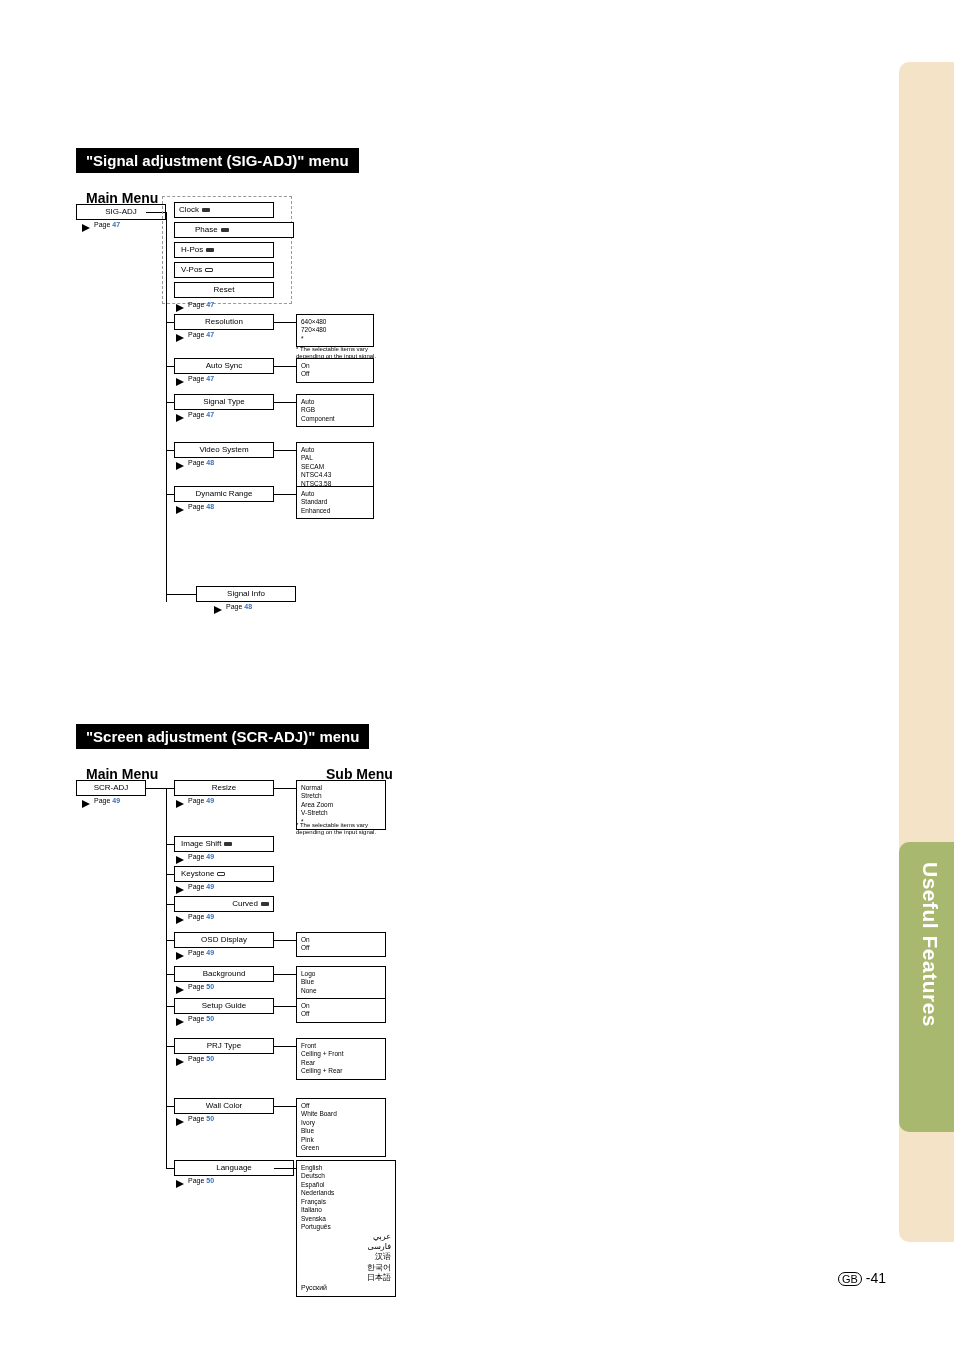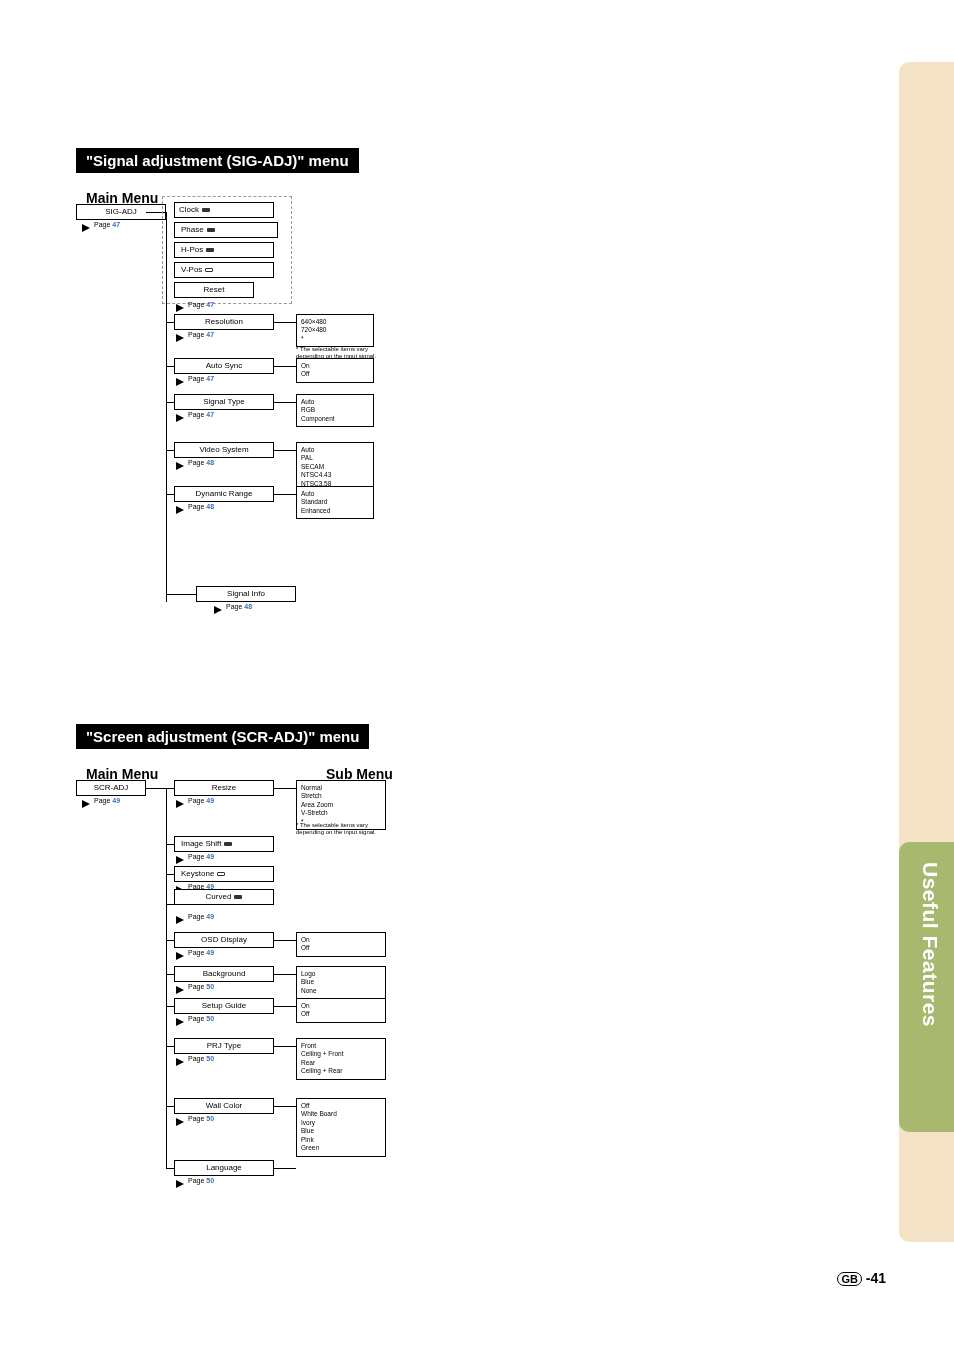--- a/index.html
+++ b/index.html
@@ -1,21 +1,21 @@
 <!DOCTYPE html>
 <html><head>
 <meta charset="utf-8">
 <style>
   * { margin: 0; padding: 0; box-sizing: border-box; }
   body { width: 954px; height: 1346px; background: #fff; font-family: Arial, Helvetica, sans-serif; position: relative; }
   .page { position: relative; width: 954px; height: 1346px; }
   .tab-right { position: absolute; right: 0; top: 62px; width: 55px; height: 1180px; background: #f5e3c8; border-top-left-radius: 10px; border-bottom-left-radius: 10px; }
   .tab-label { position: absolute; right: 12px; top: 862px; writing-mode: vertical-rl; color: #fff; font-weight: bold; font-size: 21px; letter-spacing: 0.5px; }
   .tab-label-bg { position: absolute; right: 0; top: 842px; width: 55px; height: 290px; background: #a9b86f; border-top-left-radius: 10px; border-bottom-left-radius: 10px; }
-  .footer { position: absolute; right: 68px; bottom: 60px; font-size: 14px; font-weight: bold; }
+  .footer { position: absolute; right: 68px; bottom: 60px; font-size: 14px; font-weight: normal; }
   .footer .gb { border: 1px solid #000; border-radius: 8px; padding: 0 3px; font-size: 11px; display: inline-block; vertical-align: middle; }
 
   .section-title { background: #000; color: #fff; font-weight: bold; font-size: 15px; padding: 4px 10px; display: inline-block; }
 
   .diagram { position: absolute; }
 
   
   .box { border: 1px solid #000; background: #fff; font-size: 8px; padding: 2px 4px; position: absolute; text-align: center; line-height: 1.2; }
   .label { font-size: 14px; font-weight: bold; position: absolute; }
   .pageref { font-size: 7px; position: absolute; }
@@ -46,24 +46,24 @@
     <div class="label" style="left:10px; top:0;">Main Menu</div>
     <div class="box" style="left:0; top:14px; width:90px;">SIG-ADJ</div>
     <div class="arrow" style="left:6px; top:34px;"></div>
     <div class="pageref" style="left:18px; top:31px;">Page <b>47</b></div>
 
     <div class="hline" style="left:70px; top:22px; width:20px;"></div>
     <div class="vline" style="left:90px; top:22px; height:390px;"></div>
 
     <div class="dashbox" style="left:86px; top:6px; width:130px; height:108px;"></div>
     <div class="box" style="left:98px; top:12px; width:100px; text-align:left; "><span>Clock</span><span class="slider"></span></div>
-    <div class="box" style="left:98px; top:32px; width:104px; text-align:left; padding-left:6px;"><span>Phase</span><span class="slider"></span></div>
+    <div class="box" style="left:98px; top:32px; width:120px; text-align:left; padding-left:20px;"><span>Phase</span><span class="slider"></span></div>
     <div class="box" style="left:98px; top:52px; width:100px; text-align:left; padding-left:6px;"><span>H-Pos</span><span class="slider"></span></div>
     <div class="box" style="left:98px; top:72px; width:100px; text-align:left; padding-left:6px;"><span>V-Pos</span><span class="sliderw"></span></div>
-    <div class="box" style="left:98px; top:92px; width:80px;">Reset</div>
+    <div class="box" style="left:98px; top:92px; width:100px;">Reset</div>
     <div class="arrow" style="left:100px; top:114px;"></div>
     <div class="pageref" style="left:112px; top:111px;">Page <b>47</b></div>
 
     <div class="hline" style="left:90px; top:132px; width:8px;"></div>
     <div class="box" style="left:98px; top:124px; width:100px;">Resolution</div>
     <div class="arrow" style="left:100px; top:144px;"></div>
     <div class="pageref" style="left:112px; top:141px;">Page <b>47</b></div>
     <div class="hline" style="left:198px; top:132px; width:22px;"></div>
     <div class="box opttxt multiline" style="left:220px; top:124px; width:78px;">640×480
 720×480
@@ -147,21 +147,21 @@
     <div class="box" style="left:98px; top:70px; width:100px; text-align:left; padding-left:6px;"><span>Image Shift</span><span class="slider"></span></div>
     <div class="arrow" style="left:100px; top:90px;"></div>
     <div class="pageref" style="left:112px; top:87px;">Page <b>49</b></div>
 
     <div class="hline" style="left:90px; top:108px; width:8px;"></div>
     <div class="box" style="left:98px; top:100px; width:100px; text-align:left; padding-left:6px;"><span>Keystone</span><span class="sliderw"></span></div>
     <div class="arrow" style="left:100px; top:120px;"></div>
     <div class="pageref" style="left:112px; top:117px;">Page <b>49</b></div>
 
     <div class="hline" style="left:90px; top:138px; width:8px;"></div>
-    <div class="box" style="left:98px; top:123px; width:100px; text-align:center; "><span>Curved</span><span class="slider"></span></div>
+    <div class="box" style="left:98px; top:130px; width:100px; text-align:right; "><span>Curved</span><span class="slider"></span></div>
     <div class="arrow" style="left:100px; top:150px;"></div>
     <div class="pageref" style="left:112px; top:147px;">Page <b>49</b></div>
 
     <div class="hline" style="left:90px; top:174px; width:8px;"></div>
     <div class="box" style="left:98px; top:166px; width:100px;">OSD Display</div>
     <div class="arrow" style="left:100px; top:186px;"></div>
     <div class="pageref" style="left:112px; top:183px;">Page <b>49</b></div>
     <div class="hline" style="left:198px; top:174px; width:22px;"></div>
     <div class="box opttxt multiline" style="left:220px; top:166px; width:90px;">On
 Off</div>
@@ -199,23 +199,35 @@
     <div class="pageref" style="left:112px; top:349px;">Page <b>50</b></div>
     <div class="hline" style="left:198px; top:340px; width:22px;"></div>
     <div class="box opttxt multiline" style="left:220px; top:332px; width:90px;">Off
 White Board
 Ivory
 Blue
 Pink
 Green</div>
 
     <div class="hline" style="left:90px; top:402px; width:8px;"></div>
-    <div class="box" style="left:98px; top:394px; width:100px;">Language</div>
+    <div class="box" style="left:98px; top:394px; width:120px;">Language</div>
     <div class="arrow" style="left:100px; top:414px;"></div>
     <div class="pageref" style="left:112px; top:411px;">Page <b>50</b></div>
     <div class="hline" style="left:198px; top:402px; width:22px;"></div>
+    <div class="box opttxt" style="left:220px; top:394px; width:100px; text-align:left;">
+      <div class="multiline">English
+Deutsch
+Español
+Nederlands
+Français
+Italiano
+Svenska
+Português</div>
+      <div style="text-align:right; font-size:8px; line-height:1.3;">عربي<br>فارسی<br>汉语<br>한국어<br>日本語</div>
+      <div style="font-size:7px;">Русский</div>
+    </div>
   </div>
 
   <div class="footer">
     <span class="gb">GB</span>
     <span>-41</span>
   </div>
 </div>
 
 </body></html>

